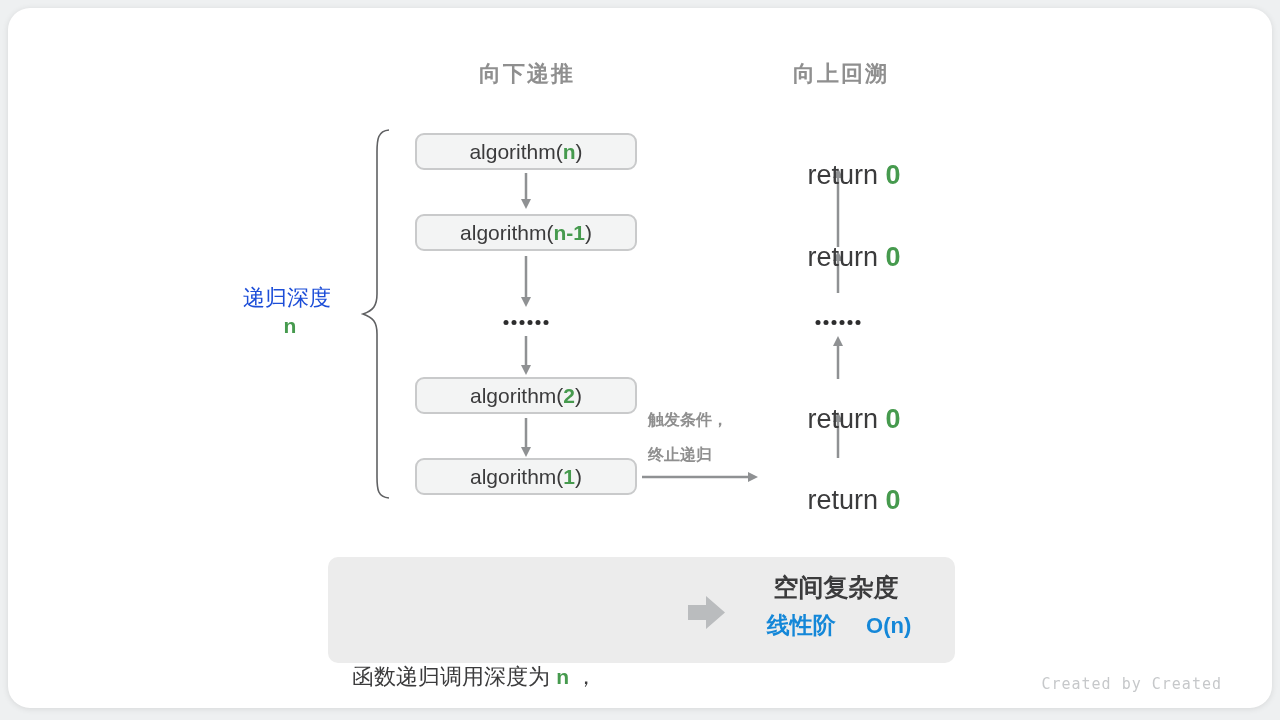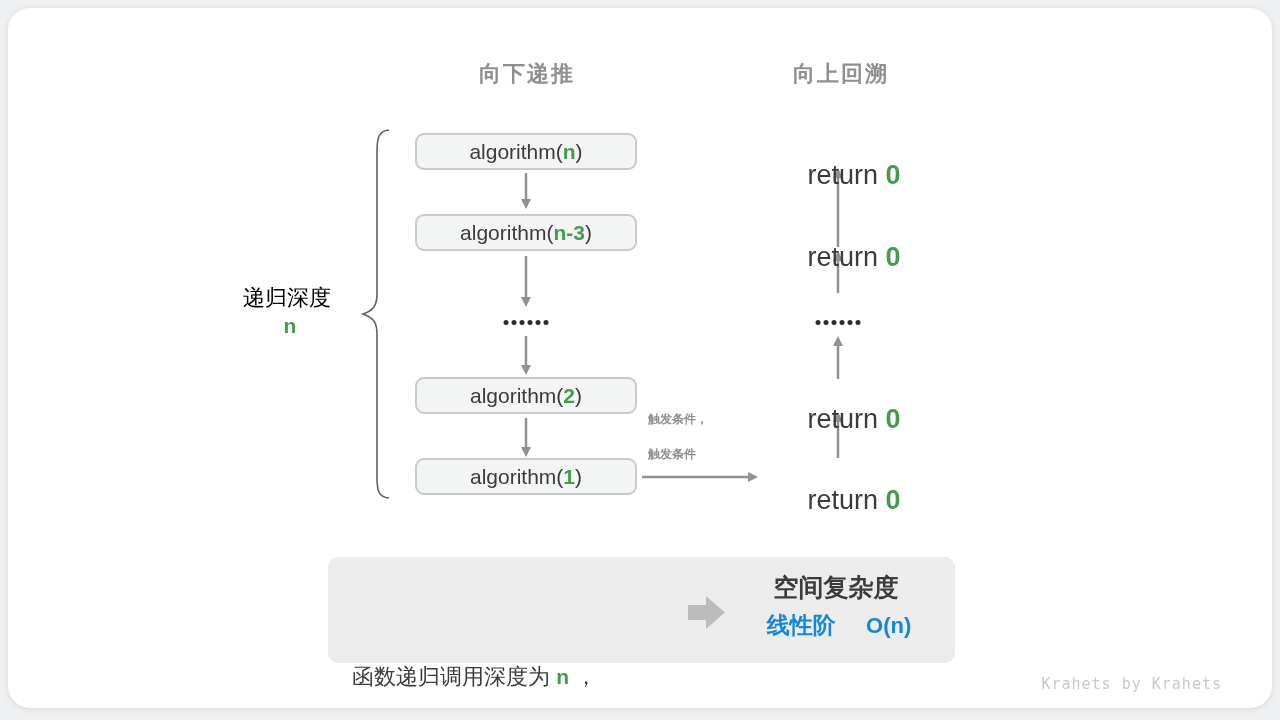--- a/index.html
+++ b/index.html
@@ -45,30 +45,30 @@
 
   .dots-row {
     position:absolute; top:318px; transform:translateX(-50%);
     display:flex; gap:3px; align-items:center; height:8px;
   }
   .dots-left { left:526px; } .dots-right { left:838px; }
   .dot { width:5px; height:5px; border-radius:50%; background:#2d2d2e; }
 
   .depth-label {
     position:absolute; left:287px; top:283px; transform:translateX(-50%);
-    font-size:22px; color:#000000; white-space:nowrap;
+    font-size:22px; color:#1d4ed8; white-space:nowrap;
   }
   .depth-var {
     position:absolute; left:290px; top:314px; transform:translateX(-50%);
     font-size:21px;
   }
 
   .trigger-note {
     position:absolute; left:648px; top:402px;
-    font-size:12px; font-weight:bold; color:#8f8f8f; line-height:35px;
+    font-size:16px; font-weight:bold; color:#8f8f8f; line-height:35px;
     white-space:nowrap;
   }
 
   .summary-box {
     position:absolute; left:328px; top:557px; width:627px; height:106px;
     background:#ececec; border-radius:10px;
   }
   .summary-left {
     position:absolute; left:352px; top:577px;
     font-size:22px; color:#3b3b3c; line-height:40px; white-space:pre;
@@ -127,21 +127,21 @@
   <div class="col-header hdr-left">向下递推</div>
   <div class="col-header hdr-right">向上回溯</div>
 
   <div class="depth-label">递归深度</div>
   <div class="depth-var code green">n</div>
 
   <div class="call-box box-1 code">
     <span>algorithm(</span><span class="green">n</span><span>)</span>
   </div>
   <div class="call-box box-2 code">
-    <span>algorithm(</span><span class="green">n-3</span><span>)</span>
+    <span>algorithm(</span><span class="green">n-1</span><span>)</span>
   </div>
   <div class="call-box box-3 code">
     <span>algorithm(</span><span class="green">2</span><span>)</span>
   </div>
   <div class="call-box box-4 code">
     <span>algorithm(</span><span class="green">1</span><span>)</span>
   </div>
 
   <div class="dots-row dots-left">
     <div class="dot"></div>
@@ -168,32 +168,32 @@
   </div>
   <div class="return-row ret-3 code">
     <span>return </span><span class="green">0</span>
   </div>
   <div class="return-row ret-4 code">
     <span>return </span><span class="green">0</span>
   </div>
 
   <div class="trigger-note">
     <div>触发条件，</div>
-    <div>触发条件</div>
+    <div>终止递归</div>
   </div>
 
   <div class="summary-box"></div>
   <div class="summary-left">
     <div><span>函数递归调用深度为 </span><span class="code green">n</span><span> ，</span></div>
     
   </div>
 
   <svg class="big-arrow" width="38" height="34" viewBox="0 0 38 34">
     <polygon points="0,9 18,9 18,0 37,16.5 18,33 18,24 0,24" fill="#babcbe"></polygon>
   </svg>
 
   <div class="summary-title">空间复杂度</div>
   <div class="summary-result blue">
     <span>线性阶 </span><span class="code">O(n)</span>
   </div>
 
-  <div class="footer-credit">Krahets by Krahets</div>
+  <div class="footer-credit">Created by Created</div>
 </div>
 
 </body></html>

